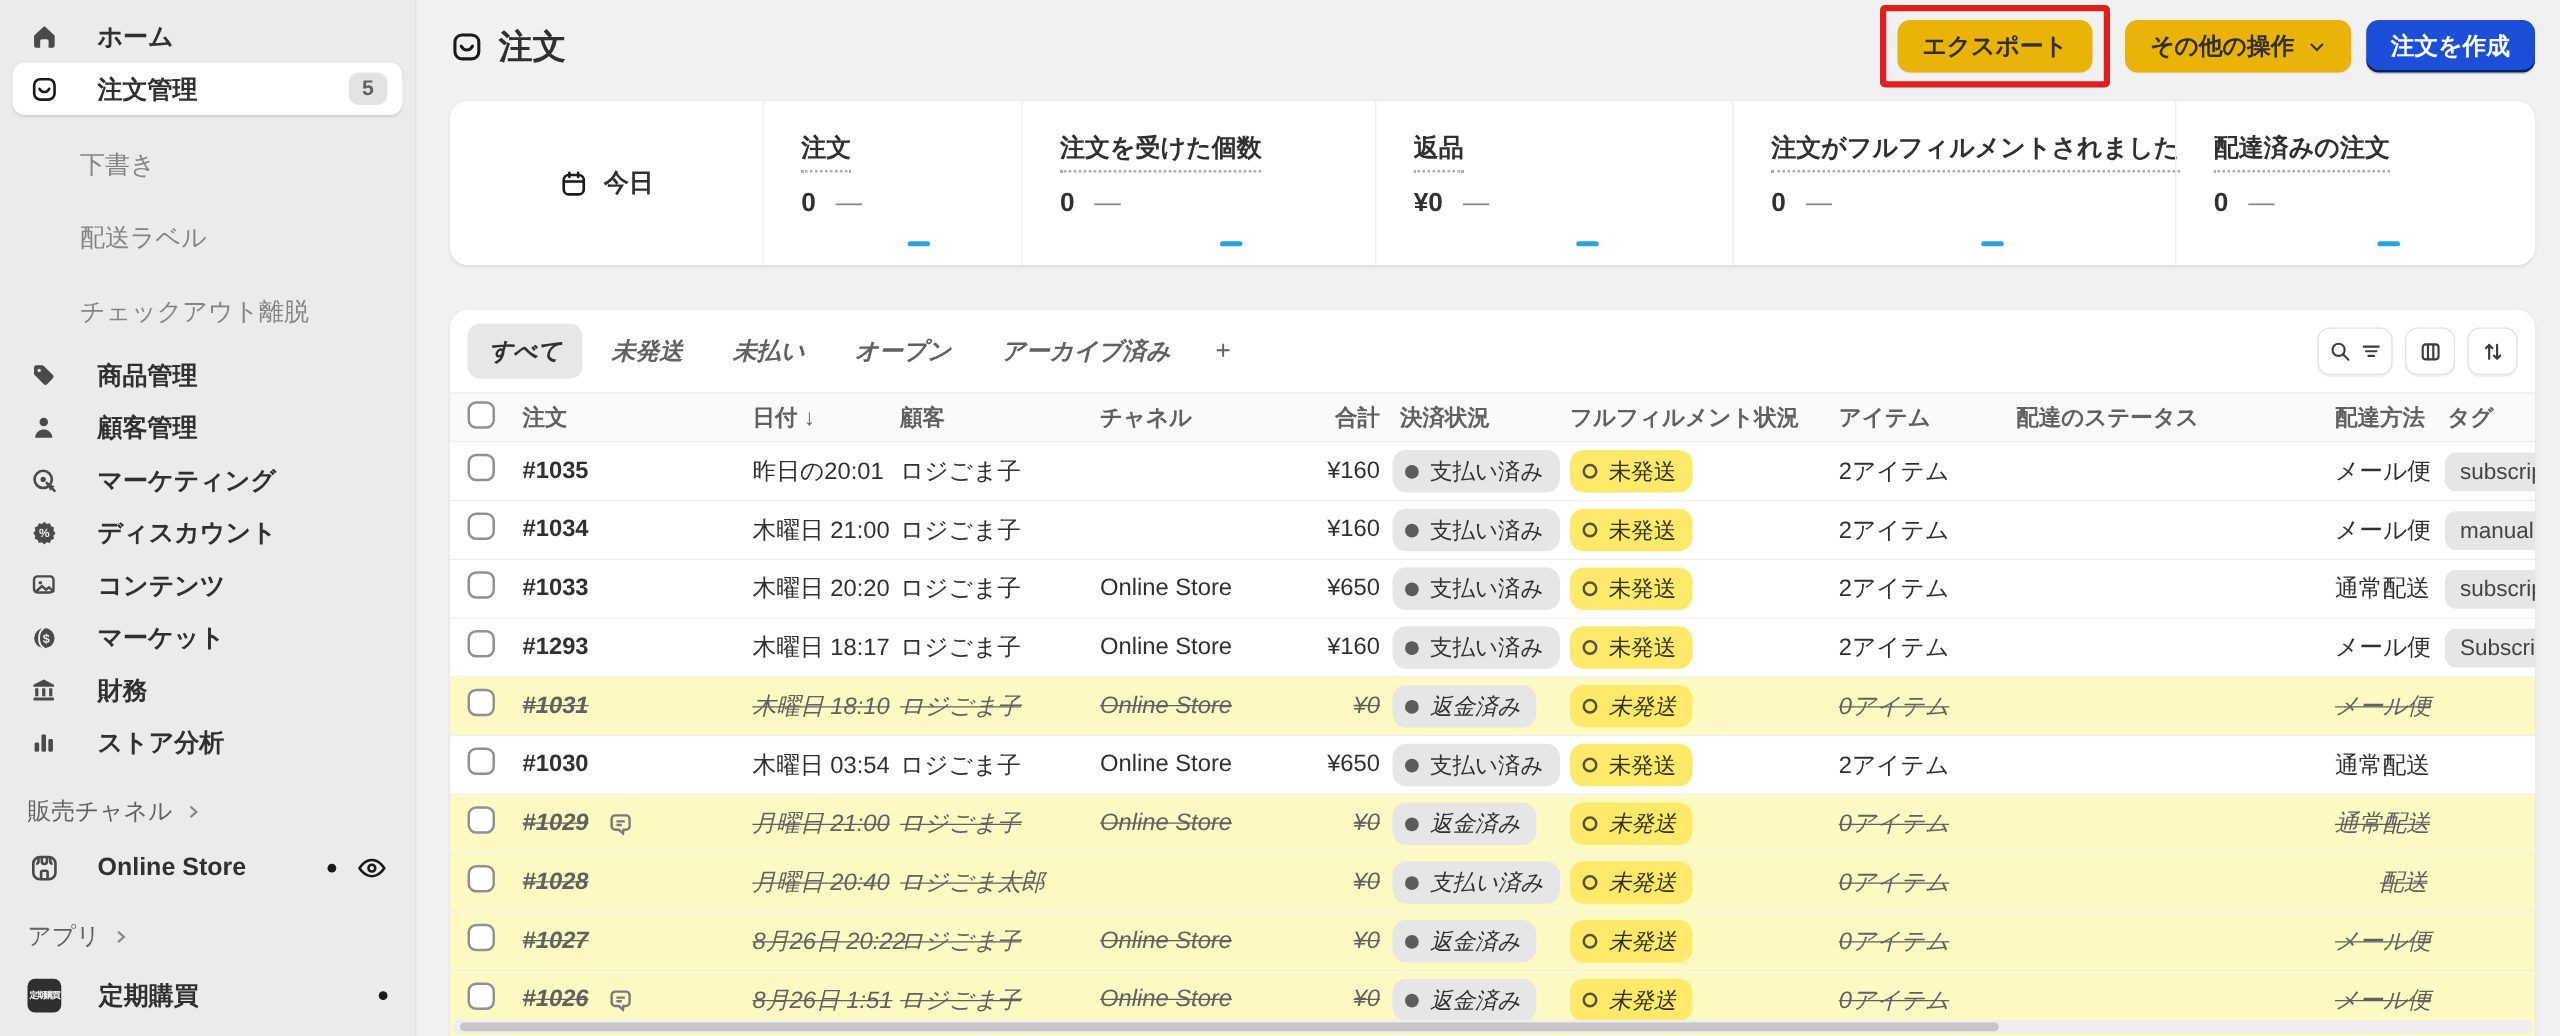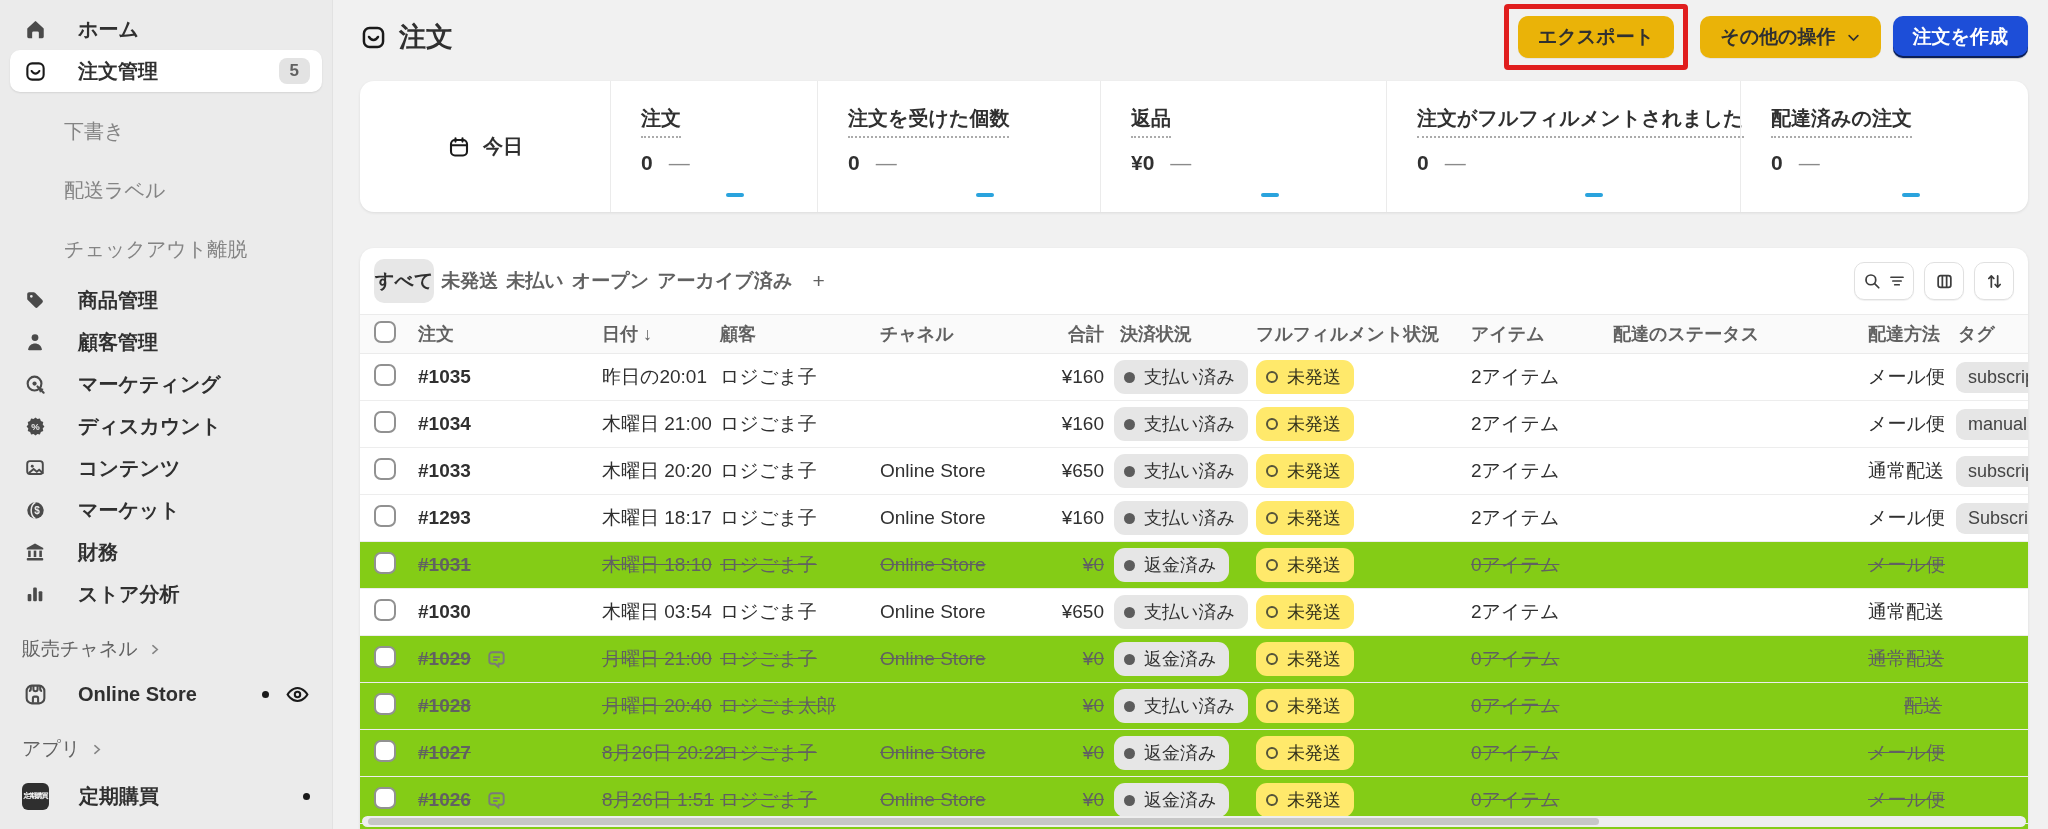--- a/index.html
+++ b/index.html
@@ -85,22 +85,22 @@
   .spark { position:absolute; left:56%; bottom:15px; width:18px; height:4px; border-radius:2px; }
 
   
   .table-card {
     position:absolute; left:360px; top:248px; width:1668px; height:700px;
     background:#fff; border-radius:14px; box-shadow:0 1px 3px rgba(0,0,0,.09);
     overflow:hidden;
   }
   .tabs-row { display:flex; align-items:center; padding:11px 14px; gap:6px; }
   .tab {
-    padding:9px 1px; border-radius:10px; font-size:19px; font-weight:600;
-    color:#616161; cursor:pointer; white-space:nowrap;
+    padding:9px 17px; border-radius:10px; font-size:19px; font-weight:600;
+    color:#616161; cursor:pointer; white-space:nowrap;font-style:italic;
   }
   .tab.active { background:#e7e7e7; color:#303030; font-weight:700; }
   .tab-plus { padding:9px 13px; font-size:21px; color:#616161; cursor:pointer; }
   .tabs-actions { margin-left:auto; display:flex; gap:10px; }
   .icon-btn {
     height:38px; background:#fff; border:1px solid #e0e0e0; border-radius:10px;
     box-shadow:0 1px 1px rgba(0,0,0,.06); display:flex; align-items:center; justify-content:center;
     gap:7px; cursor:pointer; color:#3d3d3d;
   }
   .icon-btn.w1 { width:60px; } .icon-btn.w2 { width:40px; }
@@ -109,21 +109,21 @@
     display:grid; grid-template-columns:44px 184px 118px 160px 150px 76px 150px 215px 142px 255px 76px 1fr;
     align-items:center; height:40px; padding-left:14px;
     border-top:1px solid #ebebeb; border-bottom:1px solid #ebebeb;
     font-size:18px; color:#616161; font-weight:600; background:#fafafa;
   }
   .trow {
     display:grid; grid-template-columns:44px 184px 118px 160px 150px 76px 150px 215px 142px 255px 76px 1fr;
     align-items:center; height:47px; padding-left:14px;
     border-bottom:1px solid #ededed; font-size:19px; cursor:pointer; background:#fff;
   }
-  .trow.archived { background:#84cc16; }
+  .trow.archived { background:#fef9c3;font-style:italic; }
   .trow.archived .st { text-decoration:line-through; color:#616161; }
   .cell { white-space:nowrap; overflow:visible; }
   .c-order { font-weight:700; display:flex; align-items:center; gap:14px; }
   .c-order .noteic { color:#7a7a7a; display:flex; }
   .c-right { text-align:right; padding-right:2px; }
   .cb {
     width:22px; height:22px; border:2px solid #919191; border-radius:7px; background:#fff; display:inline-block;
   }
   .pbadge {
     display:inline-flex; align-items:center; gap:9px; background:#e6e6e6;

